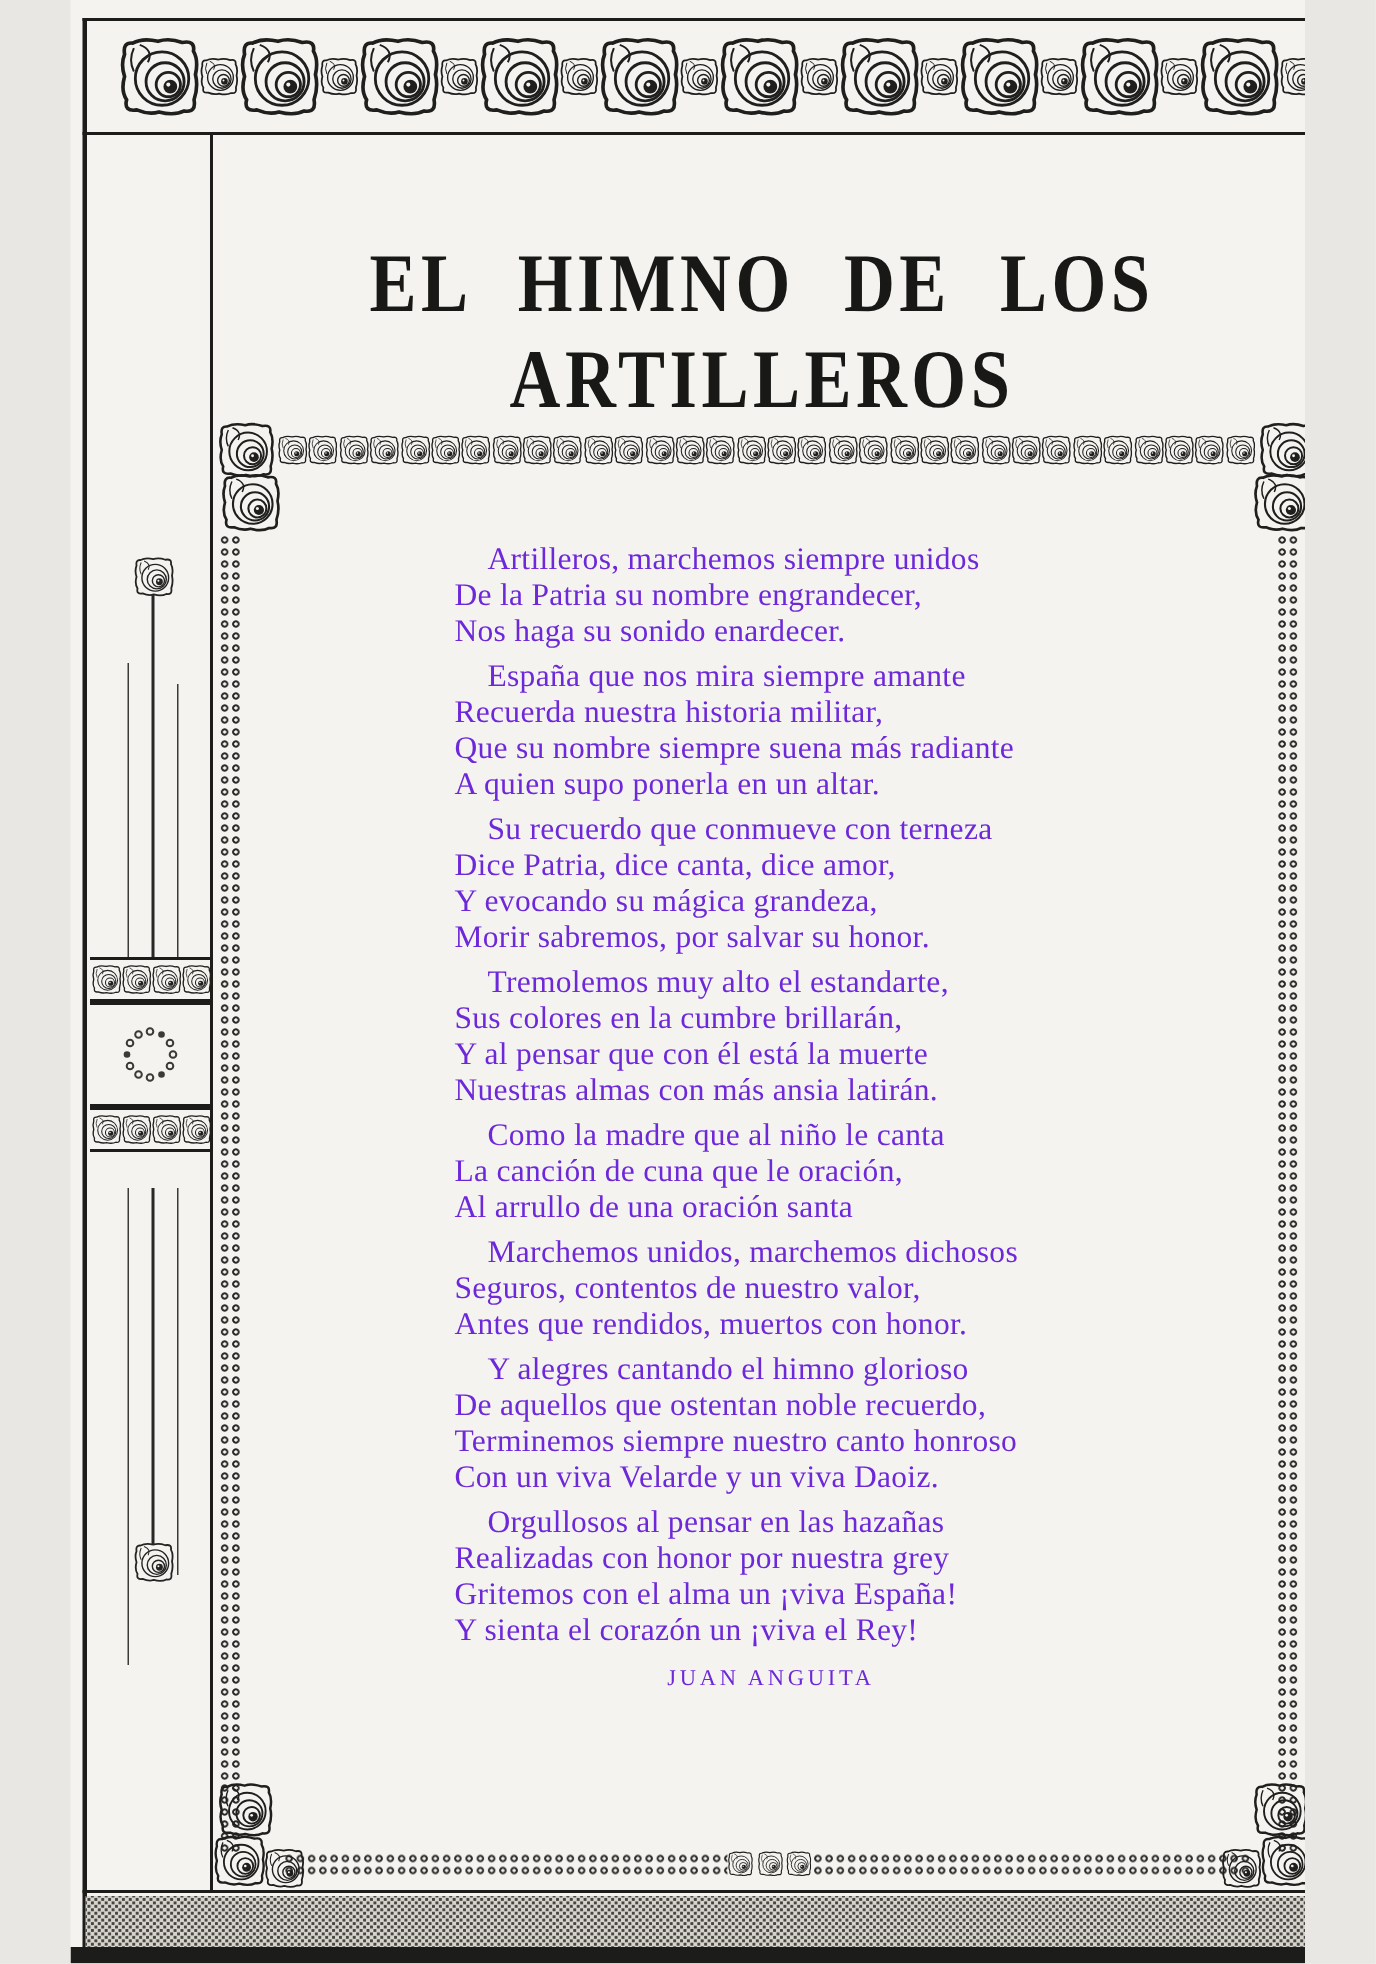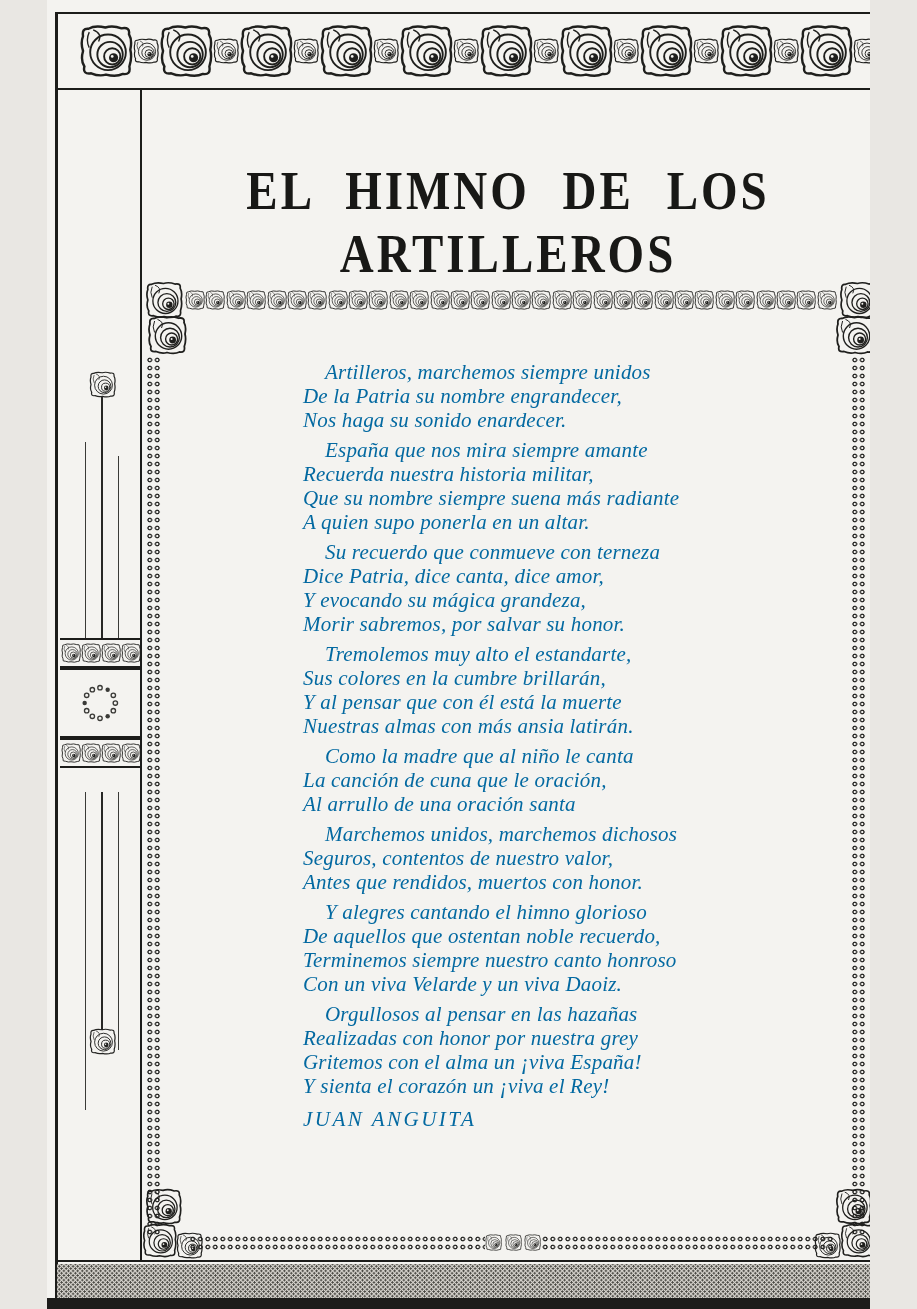--- a/index.html
+++ b/index.html
@@ -29,24 +29,24 @@
     background-color:#d6d3cd;
     background-image:radial-gradient(circle, #45443f 0.9px, transparent 1.3px),
                      radial-gradient(circle, #45443f 0.9px, transparent 1.3px);
     background-size:4.6px 4.6px,4.6px 4.6px;background-position:0 0,2.3px 2.3px;}
   
   .title{position:absolute;left:93px;top:158px;width:736px;margin:0;
     text-align:center;font-size:47px;font-weight:bold;letter-spacing:3px;word-spacing:18px;
     transform:scaleY(1.18);transform-origin:center top;color:#181816;}
   
   .poem{position:absolute;left:256px;top:360px;width:424px;
-    font-size:21px;line-height:24px;letter-spacing:0.2px;color:#0369a1;font-style:italic;}
+    font-size:21px;line-height:24px;letter-spacing:0.2px;color:#6d28d9;}
   .stanza{margin:0 0 6px 0;}
   .stanza .line:first-child{padding-left:22px;}
-  .signature{margin-top:9px;text-align:left;font-size:21px;letter-spacing:2.5px;padding-right:2px;}
+  .signature{margin-top:9px;text-align:center;font-size:15px;letter-spacing:2.5px;padding-right:2px;}
   
   .stem{position:absolute;background:#272725;width:2px;}
   .stem.thin{width:1px;background:#3a3a37;}
   
   .mblock{position:absolute;width:80px;box-sizing:border-box;}
   .mrow{height:26px;display:flex;align-items:center;justify-content:space-between;padding:0 1px;
     border-top:2px solid #1c1c1a;}
   .mrule{height:2px;background:#1c1c1a;}
   .mpanel{height:66px;display:flex;align-items:center;justify-content:center;
     border-top:2px solid #1c1c1a;border-bottom:2px solid #1c1c1a;}

